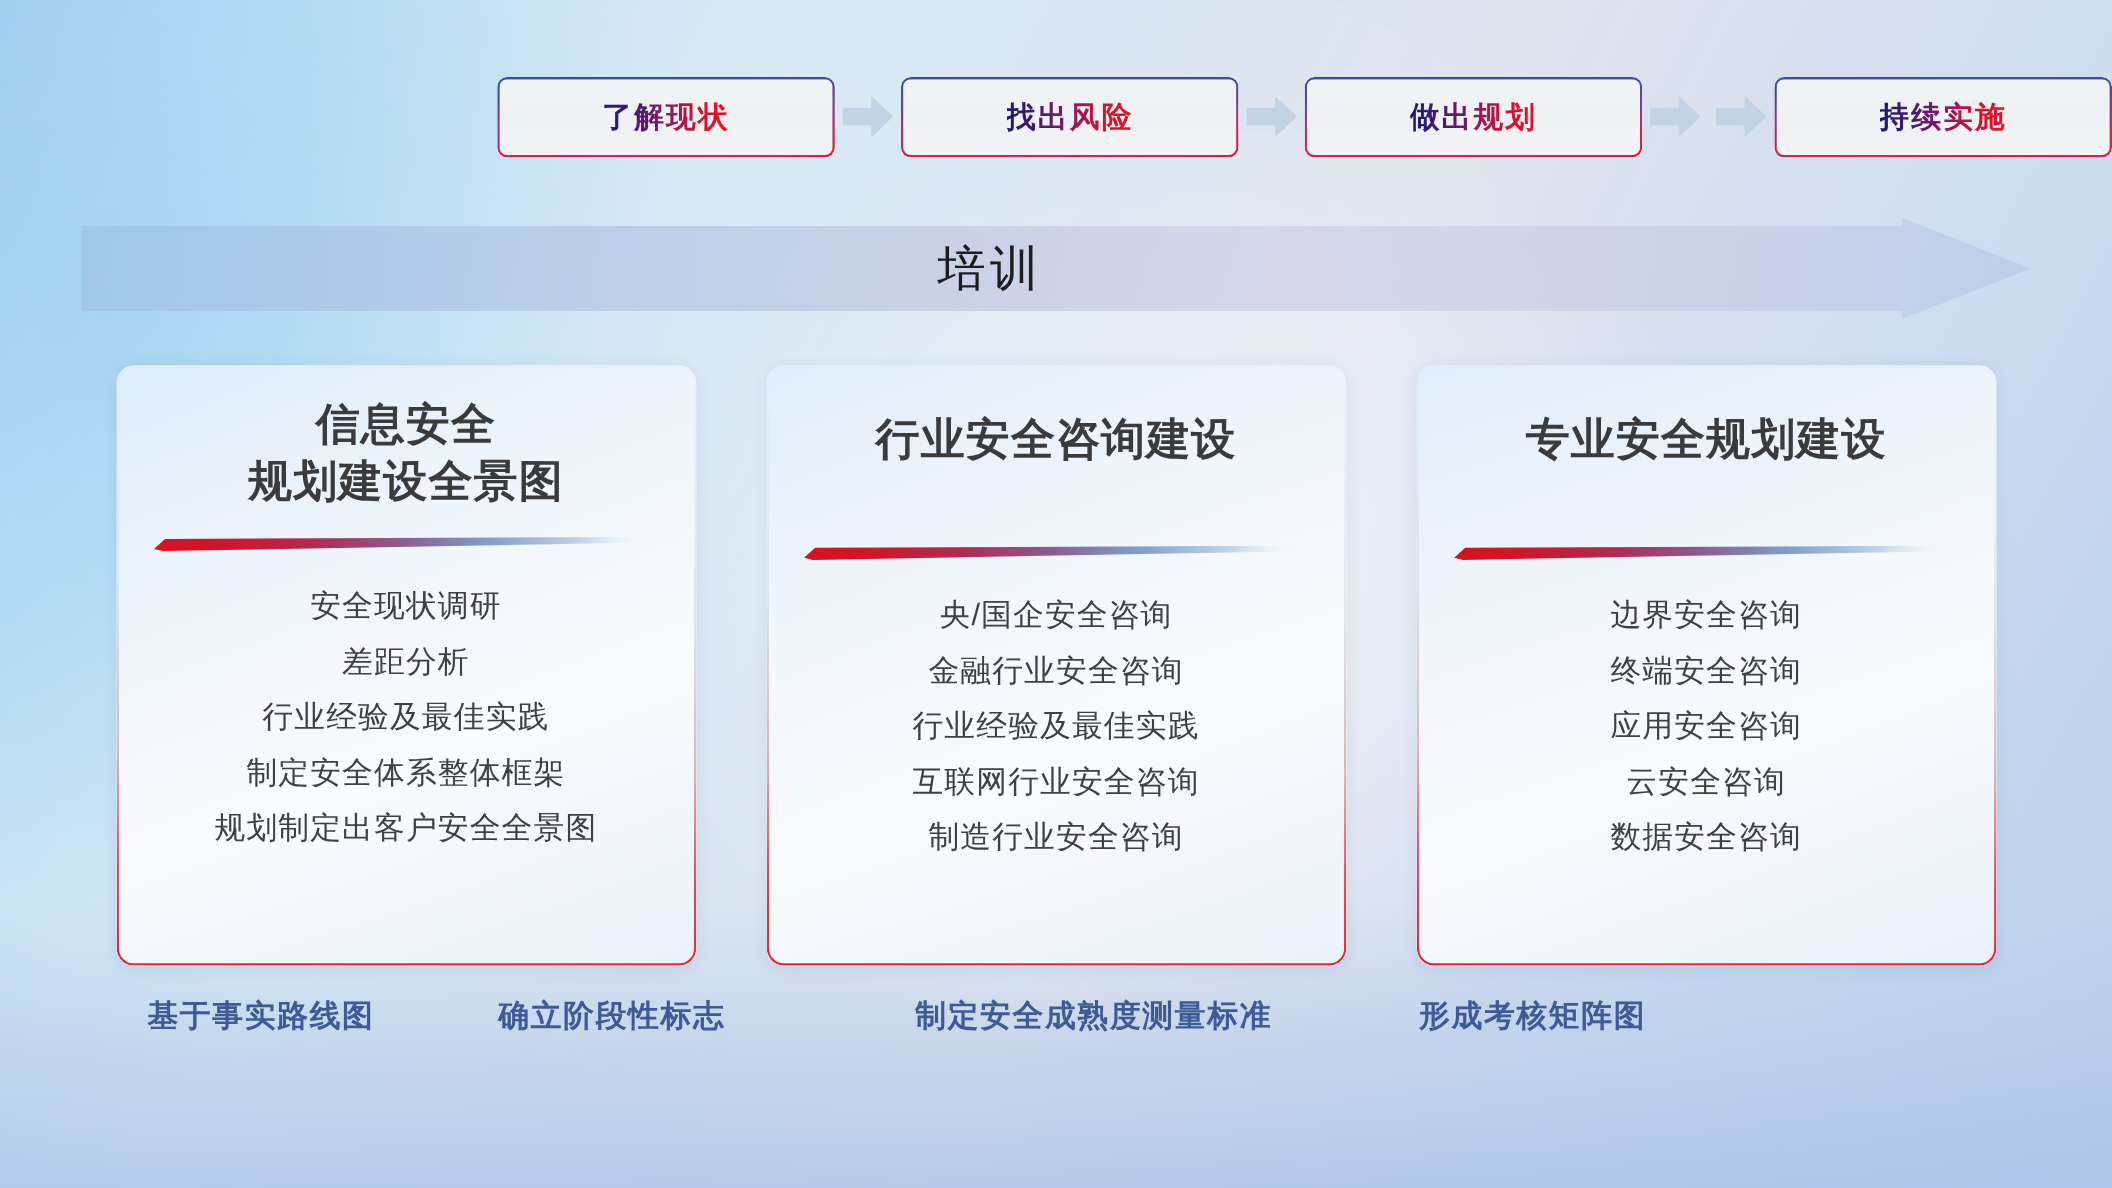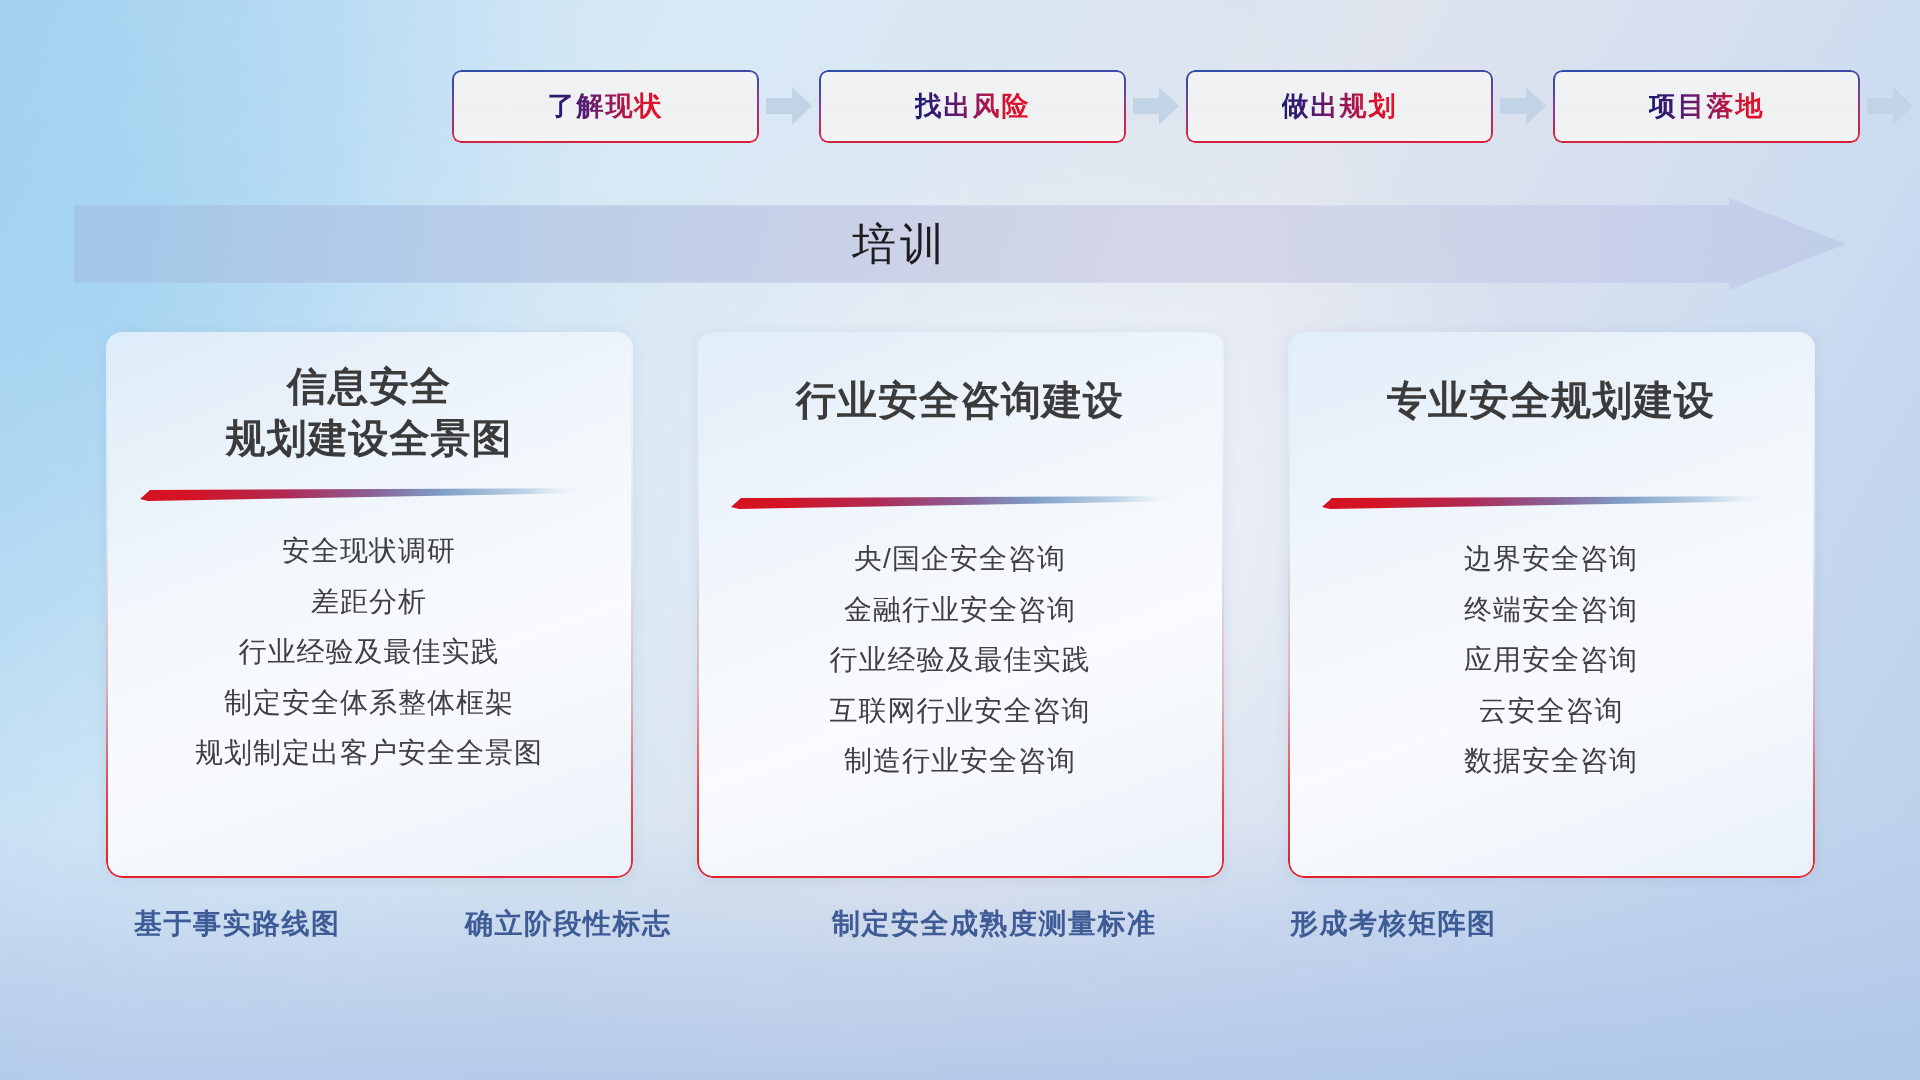--- a/index.html
+++ b/index.html
@@ -183,21 +183,21 @@
   
   #captions{
     position:absolute; left:0; right:0; top:905px; height:60px;
   }
   .caption{
     position:absolute; top:0;
     font-size:28px; font-weight:700; letter-spacing:1.5px;
     color:#3e5b96; white-space:nowrap;
   }
   #cap0{ left:134px;text-align:center; }
-  #cap1{ left:465px; }
+  #cap1{ left:453px; }
   #cap2{ left:832px; }
   #cap3{ left:1290px; }
 </style>
 </head>
 <body>
 
 <div id="bg-base"></div>
 <div id="bg-glow-left"></div>
 <div id="bg-glow-mid"></div>
 <div id="bg-band"></div>
@@ -225,29 +225,29 @@
 
   <div class="step-box">
     <span class="step-label">做出规划</span>
   </div>
   <div class="step-arrow">
     <svg width="46" height="38" viewBox="0 0 46 38" aria-hidden="true">
       <path d="M0 11 H26 V0 L46 19 L26 38 V27 H0 Z" fill="#c3d3e6"></path>
     </svg>
   </div>
 
-  <div class="step-box">
-    <span class="step-label">项目落地</span>
-  </div>
   <div class="step-arrow">
     <svg width="46" height="38" viewBox="0 0 46 38" aria-hidden="true">
       <path d="M0 11 H26 V0 L46 19 L26 38 V27 H0 Z" fill="#c3d3e6"></path>
     </svg>
   </div>
 
+  <div class="step-box">
+    <span class="step-label">持续实施</span>
+  </div>
 </div>
 
 <div id="banner">
   <div id="banner-shape"></div>
   <div id="banner-title">培训</div>
 </div>
 
 <div id="cards">
 
   <div class="card">

